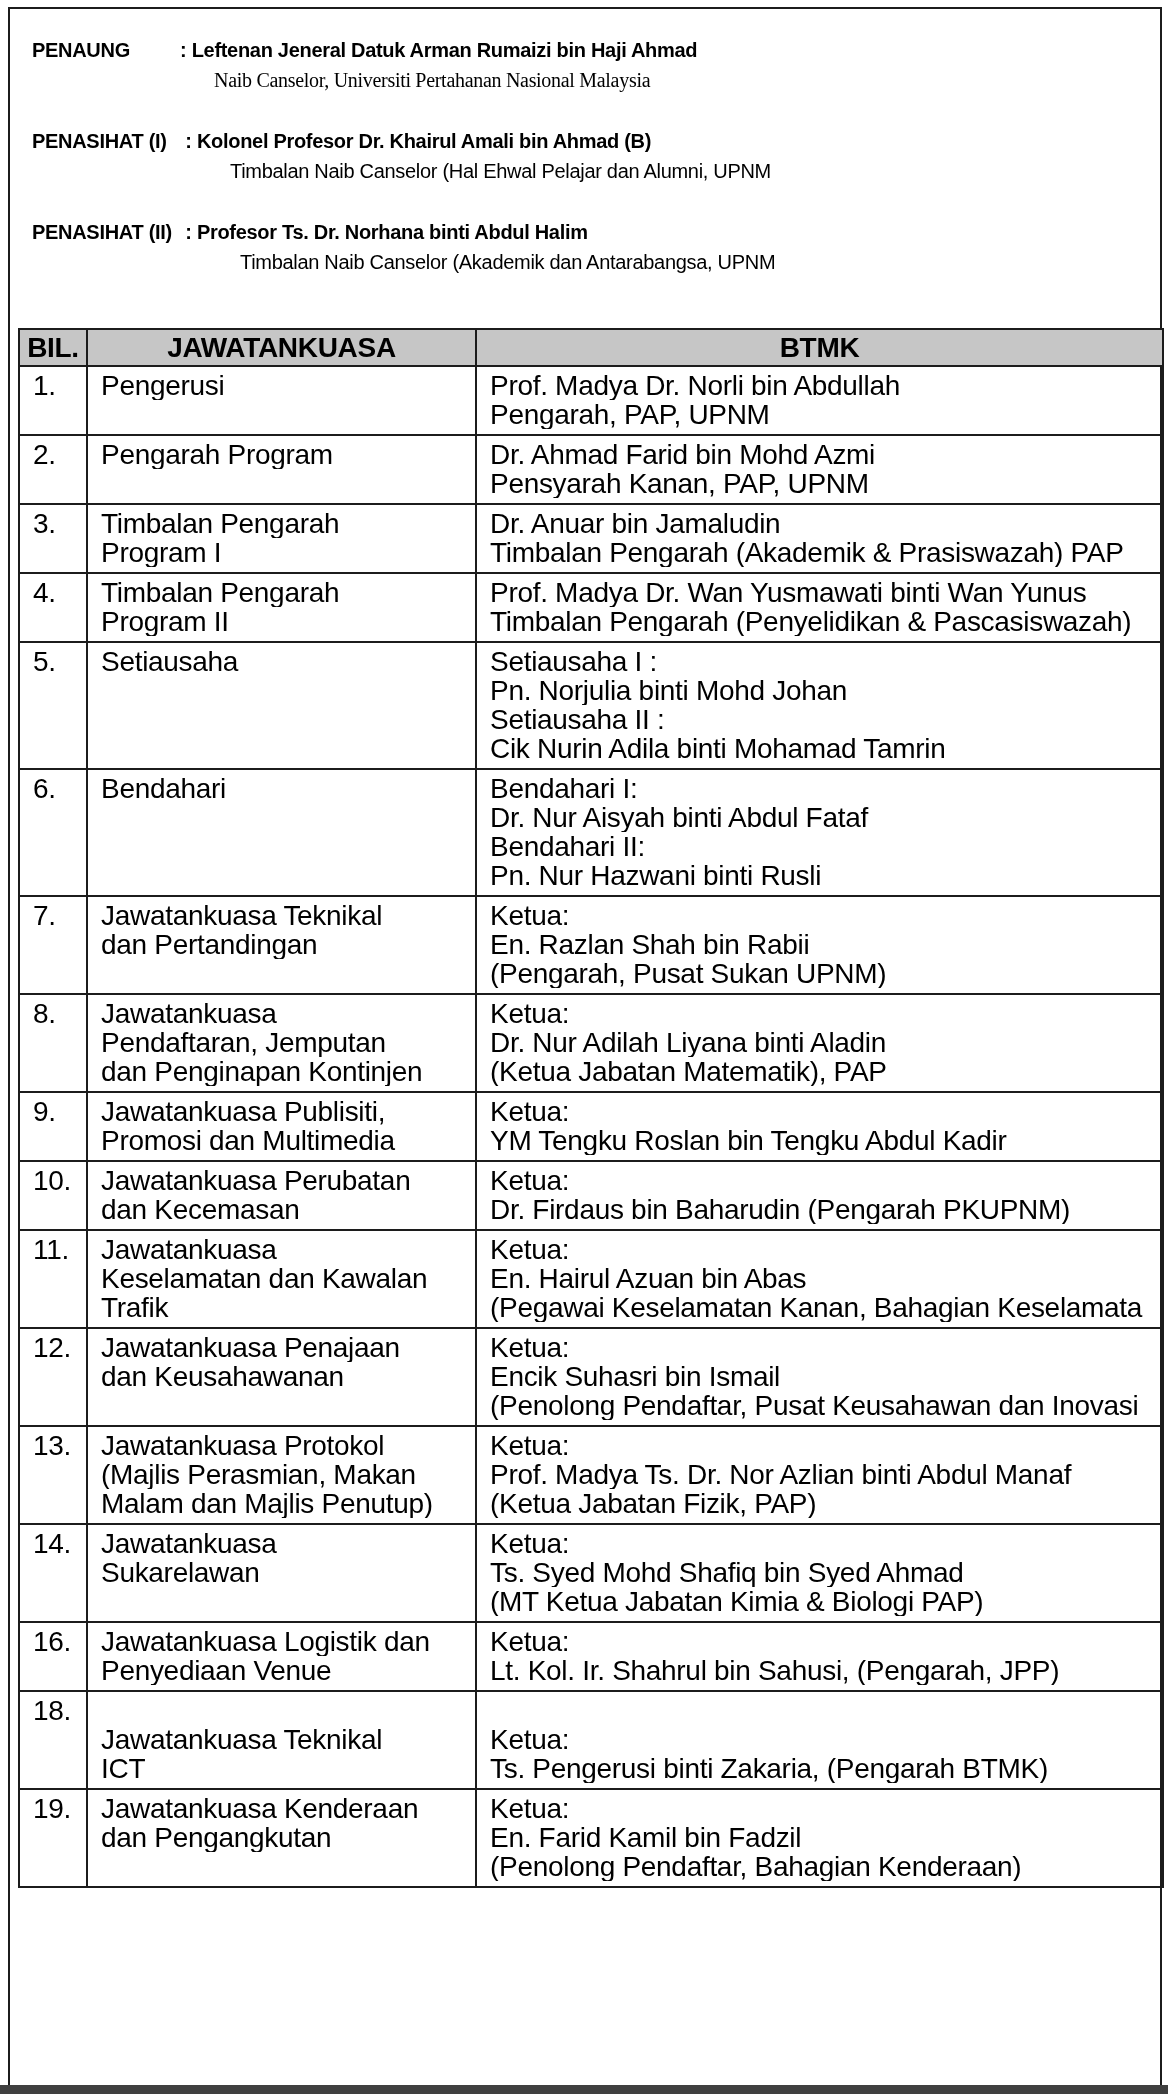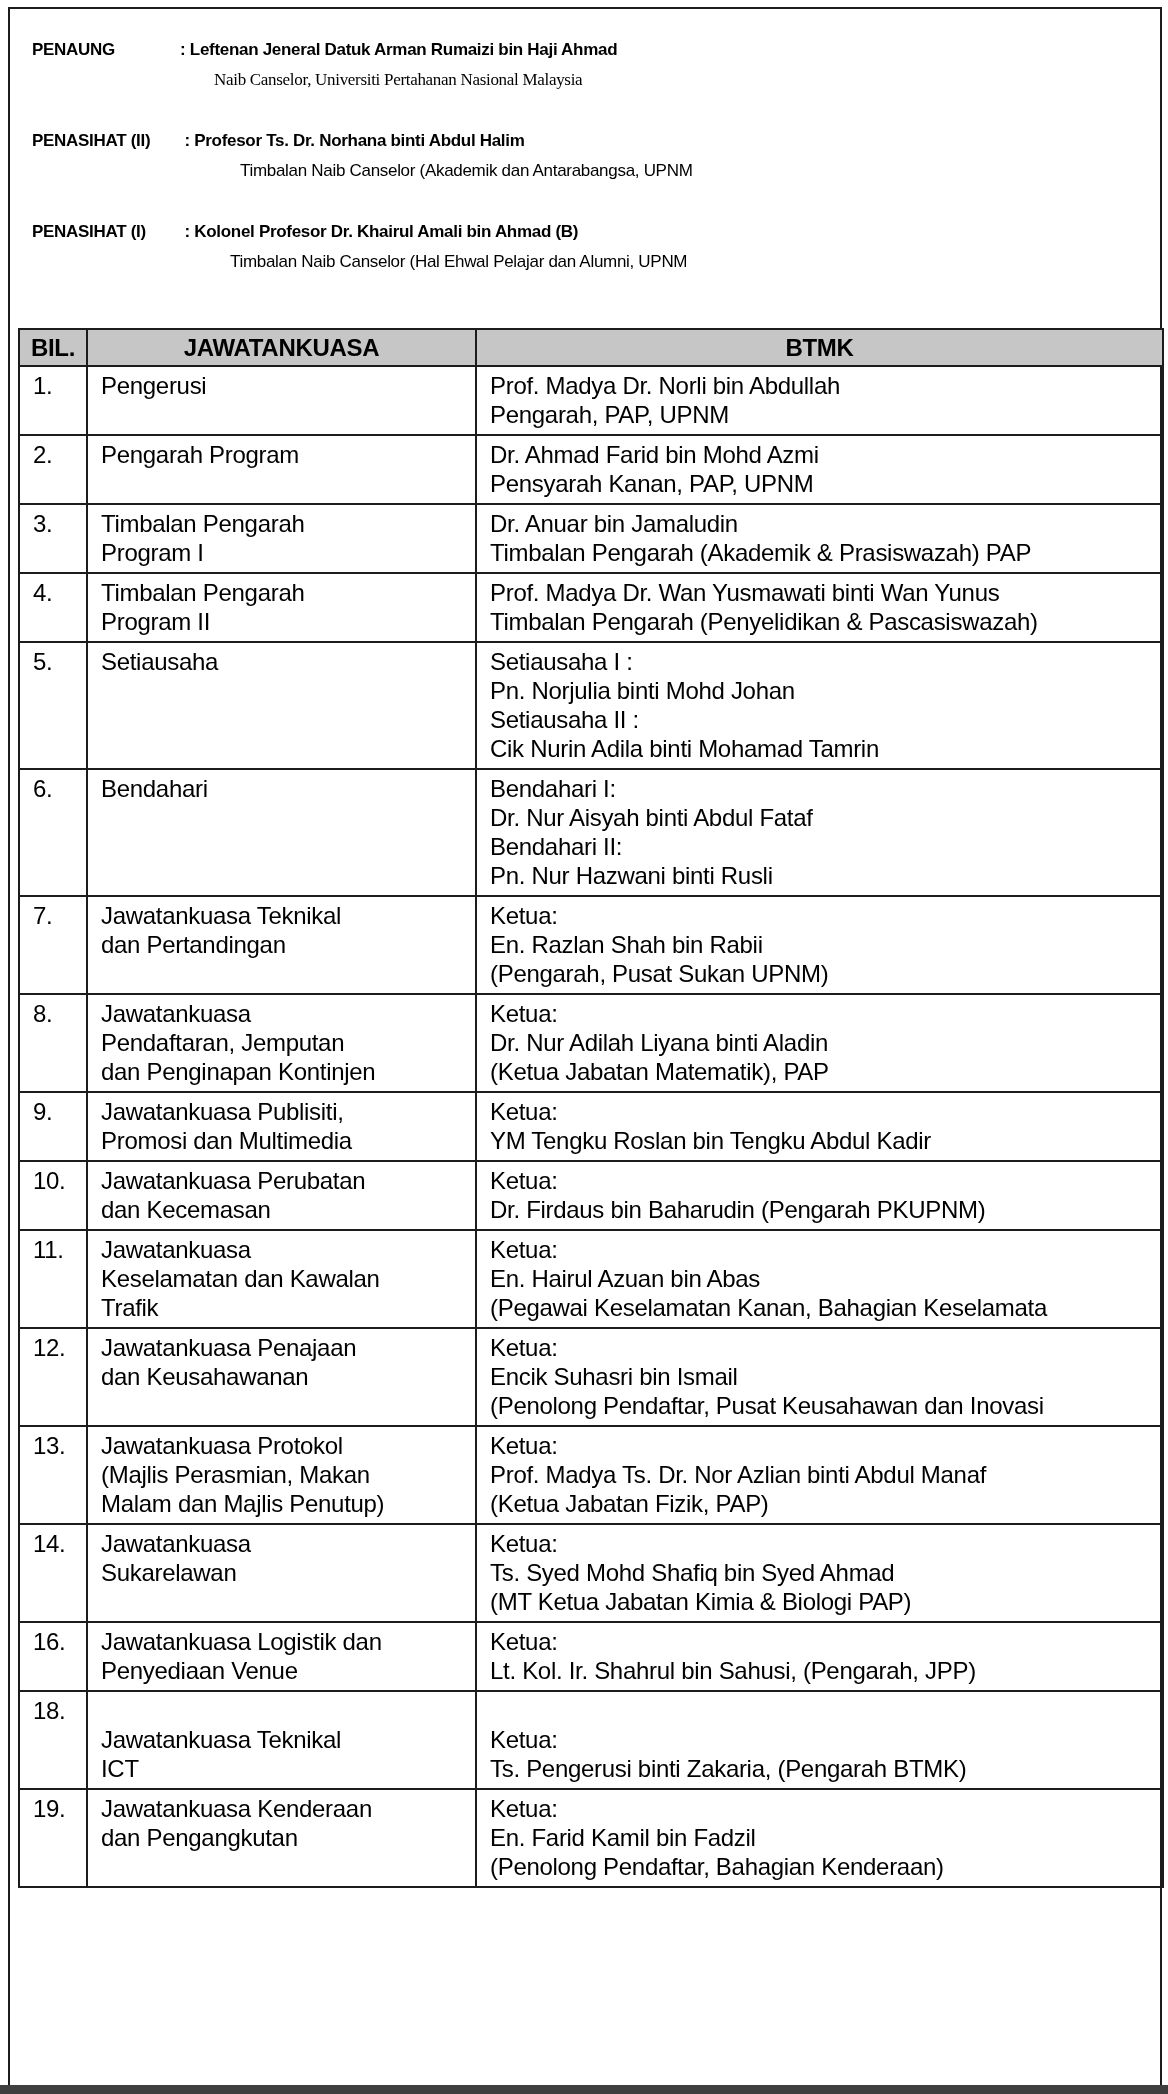--- a/index.html
+++ b/index.html
@@ -35,21 +35,21 @@
   }
   .content{
     position:absolute;
     left:10px;
     top:9px;
     width:1152px;
   }
   
   .officials{
     margin:26px 0 0 22px;
-    font-size:17px;
+    font-size:20px;
     line-height:30px;
   }
   .official{
     margin-bottom:31px;
   }
   .off-line1{font-weight:bold;}
   .off-label{display:inline-block;min-width:148px;}
   .off-colon{display:inline;}
   .off-role{font-weight:normal;}
   .ind-a{padding-left:182px;font-family:Liberation Serif, serif;}
@@ -58,21 +58,21 @@
   
   table.committee{
     margin:51px 0 0 8px;
     width:1144px;
     border-collapse:collapse;
     table-layout:fixed;
   }
   table.committee th,
   table.committee td{
     border:2px solid var(--border);
-    font-size:24px;
+    font-size:28px;
     vertical-align:top;
   }
   table.committee th{
     background:var(--header-bg);
     font-weight:bold;
     text-align:center;
     padding:3px 0;
     line-height:29px;
   }
   table.committee td{
@@ -108,32 +108,32 @@
       <div class="official">
         <div class="off-line1">
           <span class="off-label">PENAUNG</span><span class="off-colon">:</span>
           <span class="off-name">Leftenan Jeneral Datuk Arman Rumaizi bin Haji Ahmad</span>
         </div>
         <div class="off-role ind-a">Naib Canselor, Universiti Pertahanan Nasional Malaysia</div>
       </div>
 
       <div class="official">
         <div class="off-line1">
+          <span class="off-label">PENASIHAT (I)</span> <span class="off-colon">:</span>
+          <span class="off-name">Kolonel Profesor Dr. Khairul Amali bin Ahmad (B)</span>
+        </div>
+        <div class="off-role ind-b">Timbalan Naib Canselor (Hal Ehwal Pelajar dan Alumni, UPNM</div>
+      </div>
+
+      <div class="official">
+        <div class="off-line1">
           <span class="off-label">PENASIHAT (II)</span> <span class="off-colon">:</span>
           <span class="off-name">Profesor Ts. Dr. Norhana binti Abdul Halim</span>
         </div>
         <div class="off-role ind-c">Timbalan Naib Canselor (Akademik dan Antarabangsa, UPNM</div>
-      </div>
-
-      <div class="official">
-        <div class="off-line1">
-          <span class="off-label">PENASIHAT (I)</span> <span class="off-colon">:</span>
-          <span class="off-name">Kolonel Profesor Dr. Khairul Amali bin Ahmad (B)</span>
-        </div>
-        <div class="off-role ind-b">Timbalan Naib Canselor (Hal Ehwal Pelajar dan Alumni, UPNM</div>
       </div>
 
     </div>
 
     <table class="committee">
       <colgroup>
         <col style="width:68px">
         <col style="width:389px">
         <col style="width:687px">
       </colgroup>

